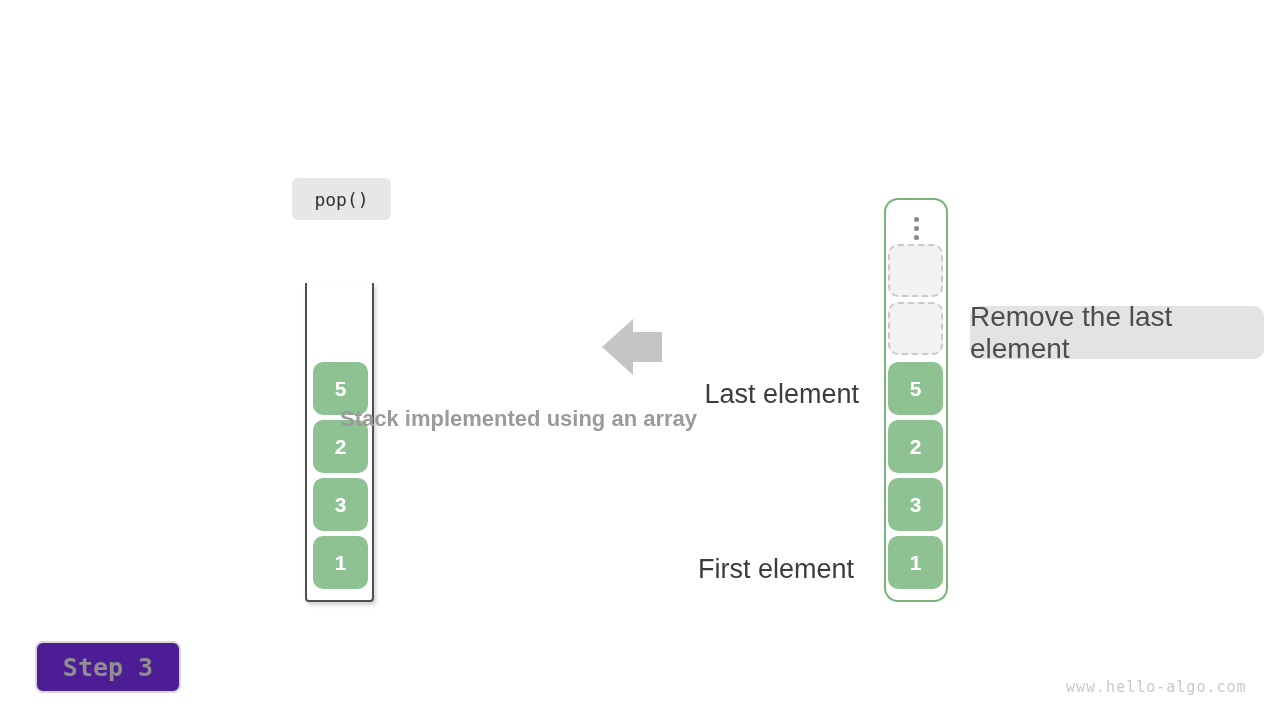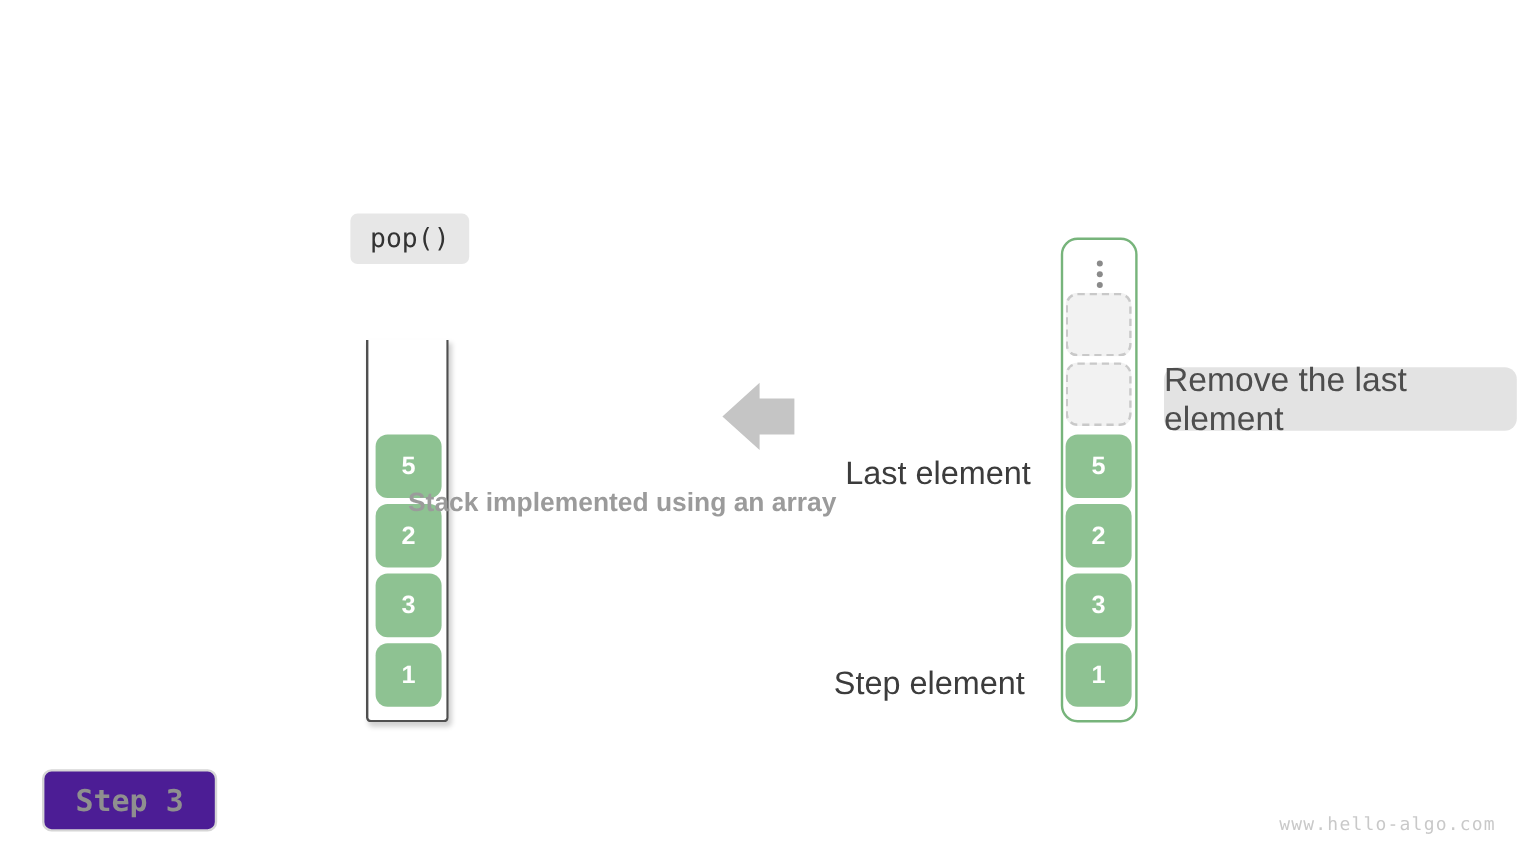--- a/index.html
+++ b/index.html
@@ -18,21 +18,21 @@
   html,body{background:#ffffff;}
   body{font-family:"Liberation Sans", sans-serif;}
   .canvas{
     position:relative;width:1280px;height:720px;background:#ffffff;overflow:hidden;
   }
 
   
   .op-label{
     position:absolute;left:292px;top:178px;width:99px;height:42px;
     background:var(--chip-bg);border-radius:6px;
-    font-family:"DejaVu Sans Mono", monospace;font-size:22px;color:#333333;
+    font-family:"DejaVu Sans Mono", monospace;font-size:18px;color:#333333;
     display:flex;align-items:center;justify-content:center;
   }
 
   
   .stack-view{
     position:absolute;left:305px;top:283px;width:69px;height:319px;
     border-left:2px solid var(--stack-border-gray);
     border-right:2px solid var(--stack-border-gray);
     border-bottom:2px solid var(--stack-border-gray);
     border-radius:0 0 4px 4px;
@@ -120,21 +120,21 @@
     <div class="cell c2">3</div>
     <div class="cell c3">1</div>
   </div>
 
   <svg class="arrow" width="62" height="58" viewBox="0 0 62 58">
     <polygon points="1,29 32,1 32,14 61,14 61,44 32,44 32,57" fill="#c5c5c5"></polygon>
   </svg>
 
   <div class="caption">Stack implemented using an array</div>
   <div class="anno last">Last element</div>
-  <div class="anno first">Step element</div>
+  <div class="anno first">First element</div>
 
   <div class="array-view">
     <div class="ellipsis">
       <span class="dot"></span>
       <span class="dot"></span>
       <span class="dot"></span>
     </div>
     <div class="slot s0"></div>
     <div class="slot s1"></div>
     <div class="cell a0">5</div>

